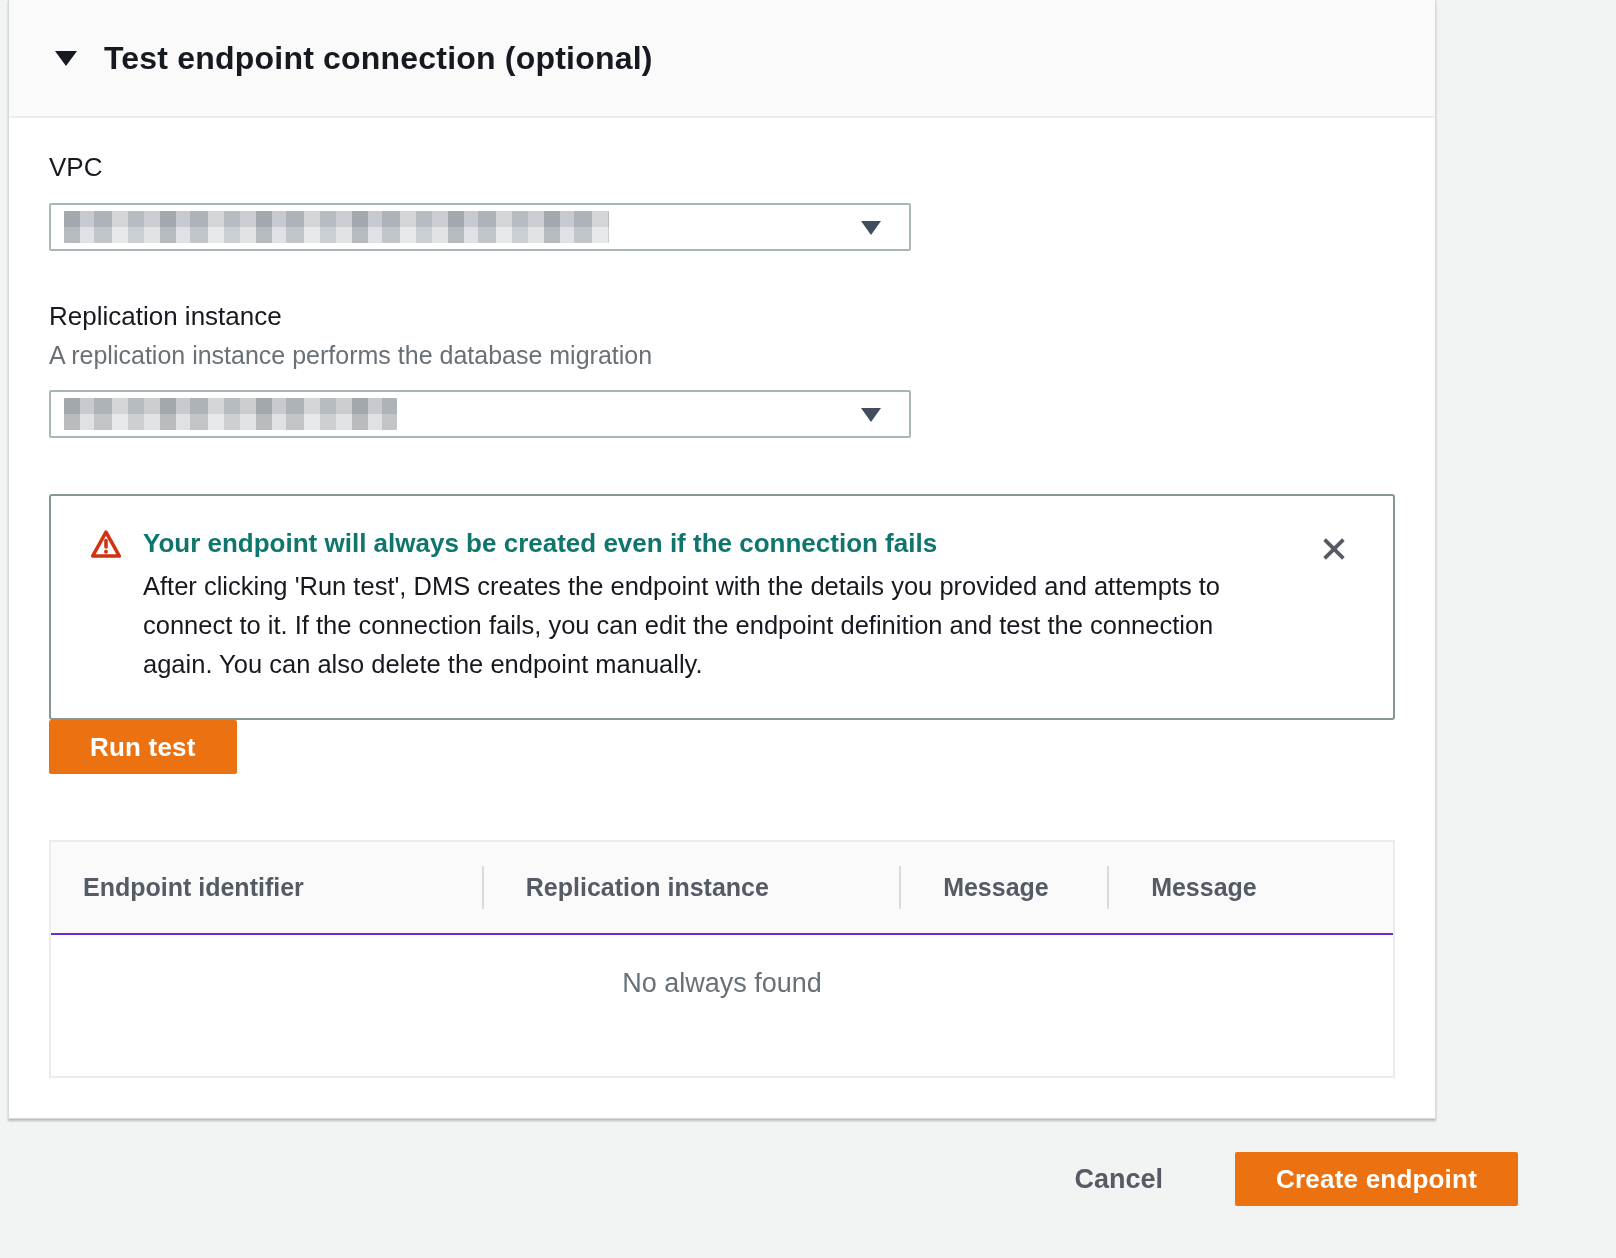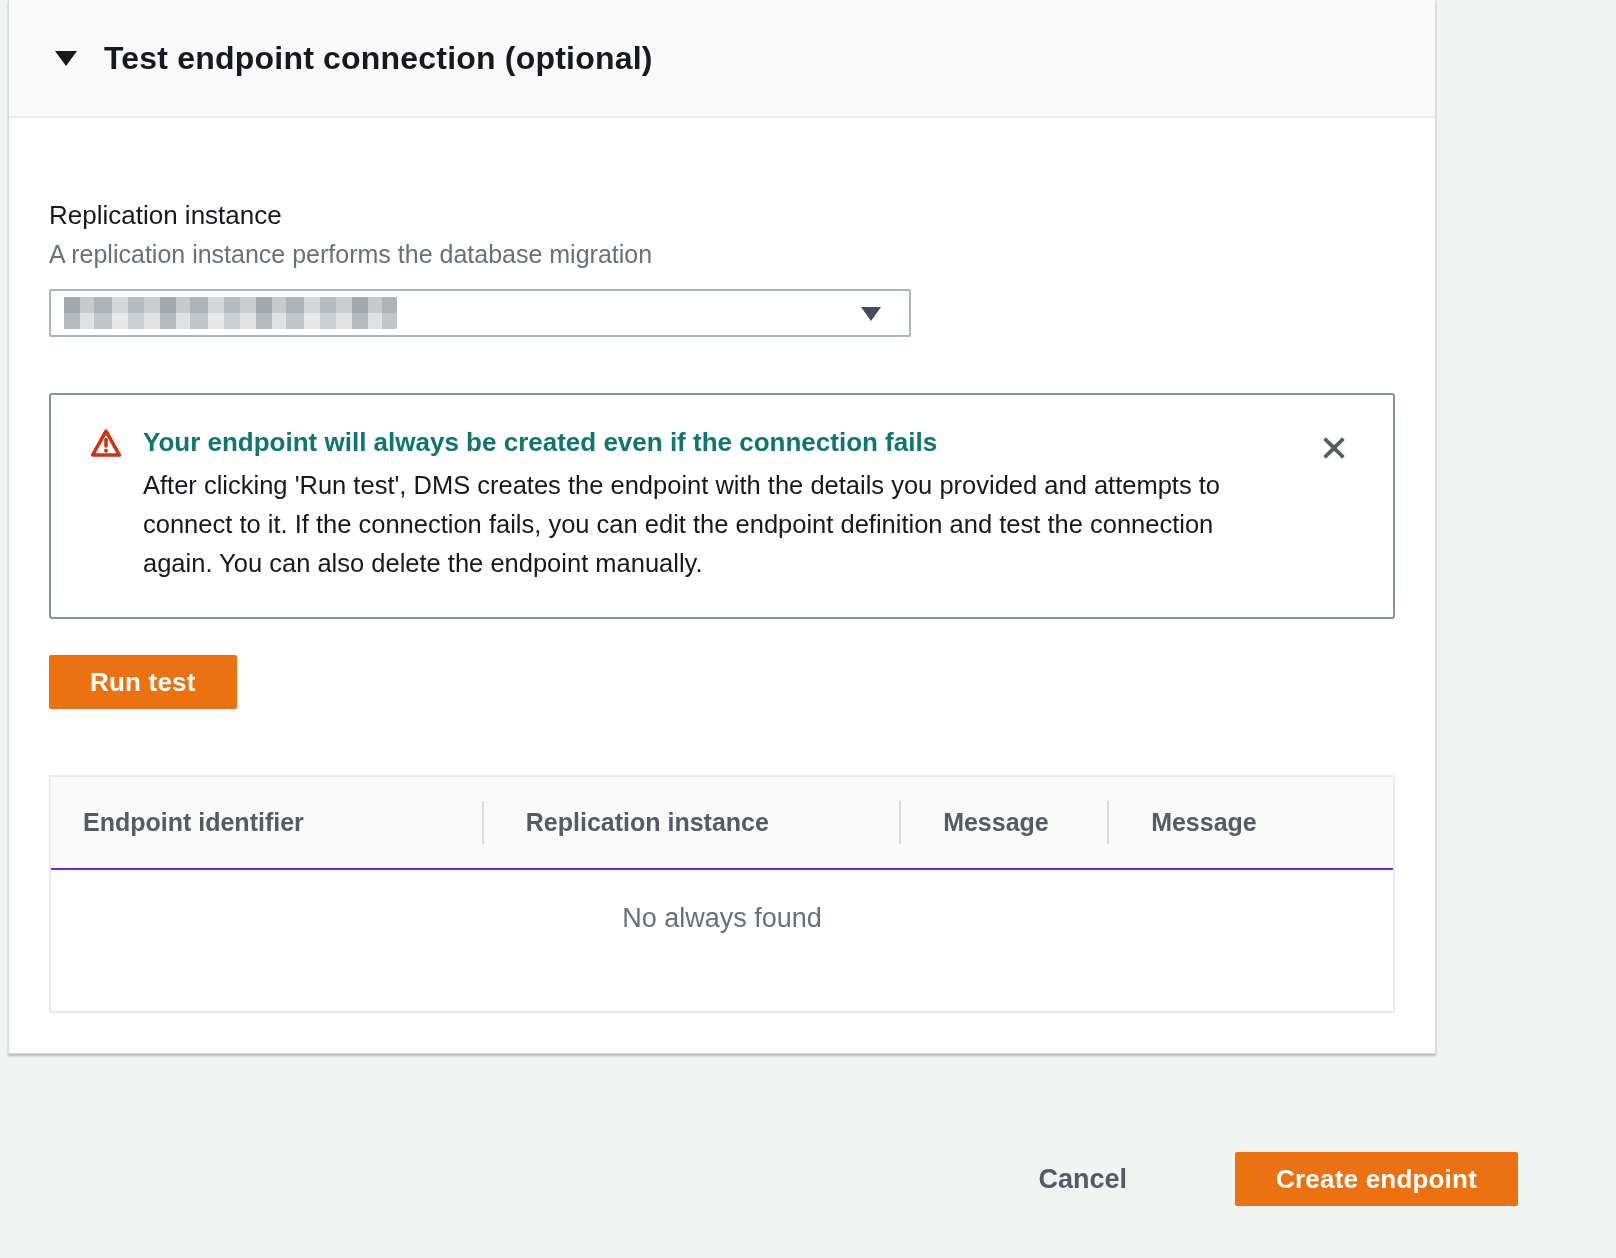--- a/index.html
+++ b/index.html
@@ -95,21 +95,21 @@
   
   .btn-primary {
     display: inline-flex; align-items: center; justify-content: center;
     height: 54px; padding: 0 41px;
     background: #ec7211; color: #ffffff;
     border: none; border-radius: 2px;
     font-family: "Liberation Sans", sans-serif;
     font-size: 26px; font-weight: 700;
     cursor: pointer; letter-spacing: 0.2px;
   }
-  .run-test { margin-top: 36px; }
+  .run-test { }
 
   
   .results-table {
     margin-top: 66px;
     border: 2px solid #eaeded;
     background: #fff;
   }
   .rt-head {
     display: flex;
     background: #fafafa;
@@ -133,41 +133,47 @@
     font-size: 27px; color: #687078;
     padding: 33px 0 77px 0;
   }
 
   
   .footer {
     position: absolute;
     left: 0; top: 1100px; width: 1616px; height: 158px;
     display: flex; align-items: center; justify-content: flex-end;
     padding-right: 98px;
-    gap: 36px;
   }
   .btn-link {
     background: none; border: none; cursor: pointer;
     font-family: "Liberation Sans", sans-serif;
     font-size: 27px; font-weight: 700; color: #545b64;
     margin-right: 62px; padding: 0 10px;
   }
 </style>
 </head>
 <body>
 
 <div class="card">
 
   <div class="card-header">
     <span class="caret-down"></span>
     <span class="card-title">Test endpoint connection (optional)</span>
   </div>
 
   <div class="card-body">
 
+    <div>
+      <div class="field-label">VPC</div>
+      <div class="select">
+        <span class="redacted w-vpc"></span>
+        <span class="select-caret"></span>
+      </div>
+    </div>
 
     <div class="gap-field">
       <div class="field-label">Replication instance</div>
       <div class="field-desc">A replication instance performs the database migration</div>
       <div class="select">
         <span class="redacted w-repl"></span>
         <span class="select-caret"></span>
       </div>
     </div>
 

